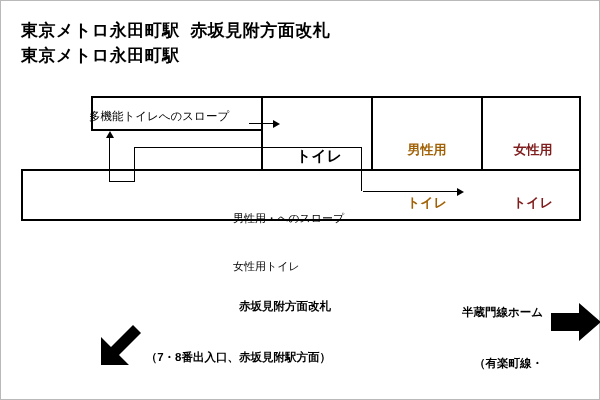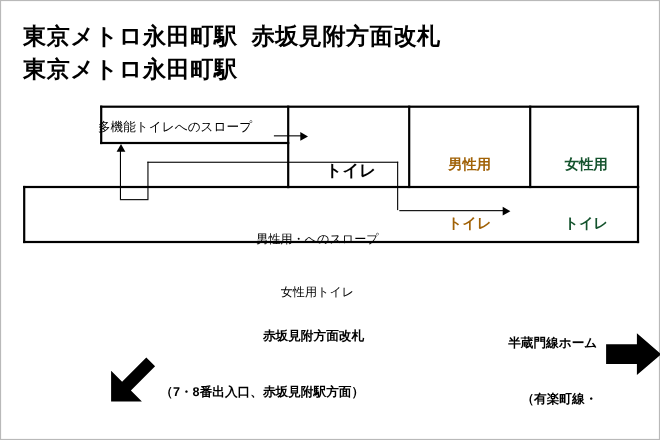--- a/index.html
+++ b/index.html
@@ -22,21 +22,21 @@
     box-sizing: border-box;
   }
 
   .title-block {
     position: absolute;
     left: 20px;
     top: 18px;
     line-height: 1.45;
   }
   .title-line {
-    font-size: 21px;
+    font-size: 17px;
     font-weight: bold;
     letter-spacing: 0.5px;
     white-space: pre;
   }
 
   
   .plan-wall {
     position: absolute;
     background: #000000;
   }
@@ -46,28 +46,27 @@
     text-align: center;
     font-size: 13px;
     font-weight: bold;
     line-height: 1.35;
     white-space: pre;
   }
   .room-label.big {
     font-size: 15px;
   }
   .blue { color: #a16207; }
-  .red  { color: #14532d; }
+  .red  { color: #7f1d1d; }
 
   .note {
     position: absolute;
     font-size: 11px;
     line-height: 1.45;
     white-space: pre;
-    text-align: center;
   }
 
   
   .line-h {
     position: absolute;
     height: 1px;
     background: #000000;
   }
   .line-v {
     position: absolute;

